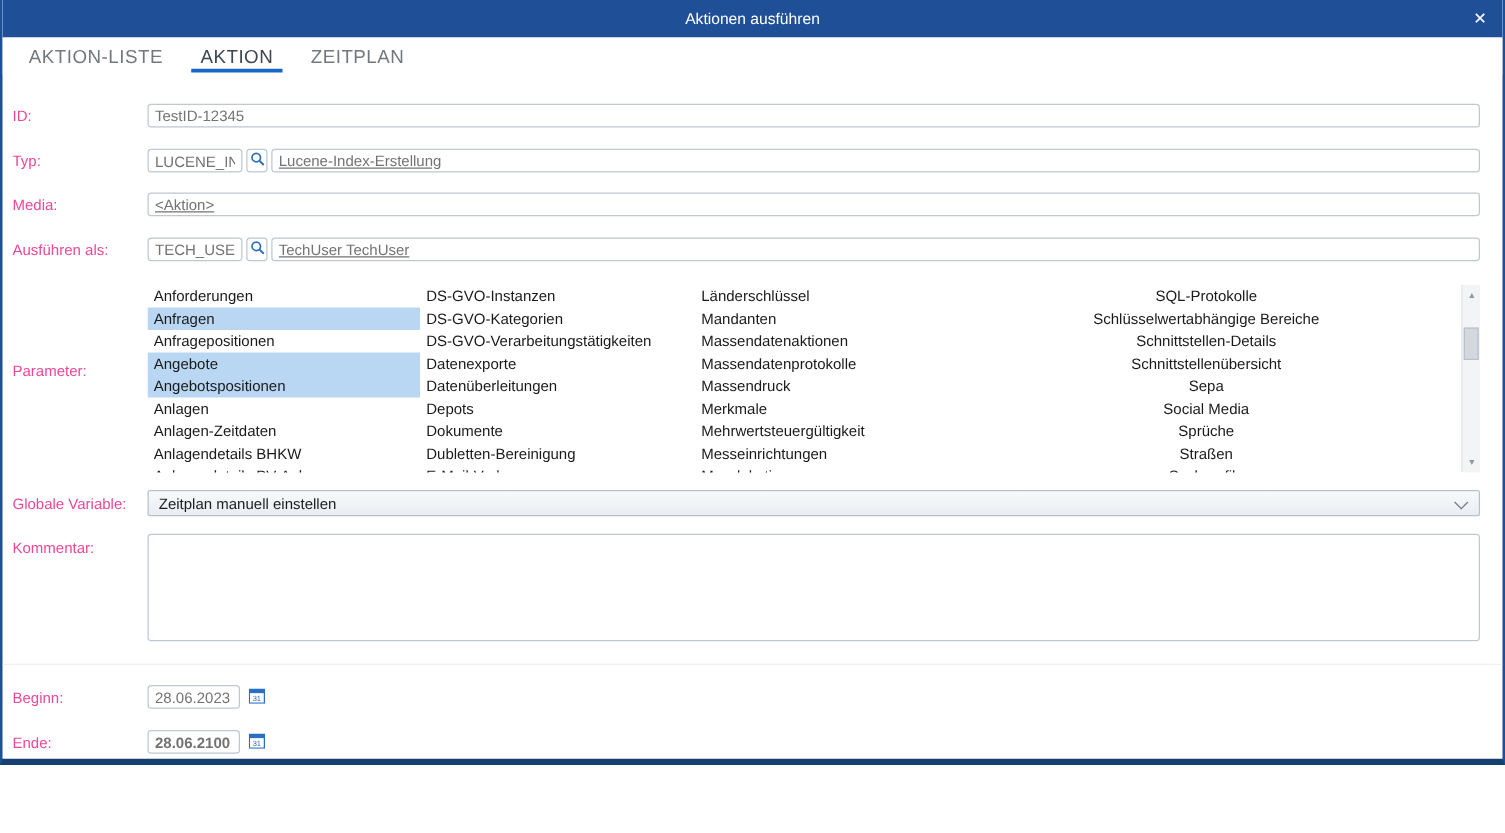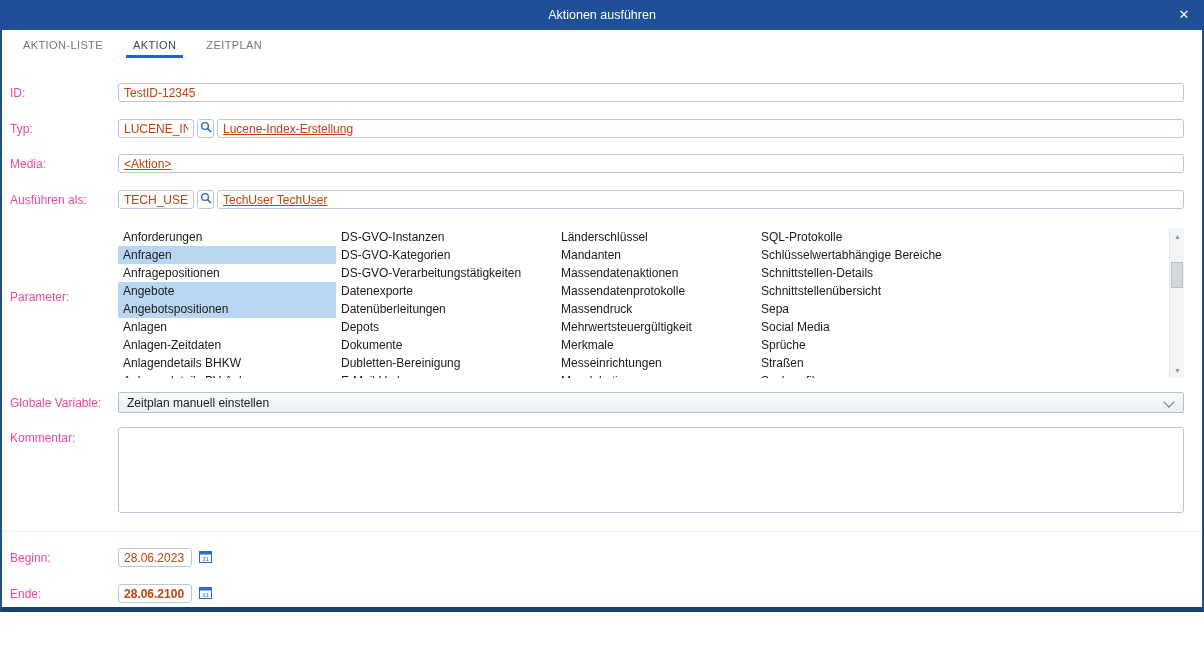--- a/index.html
+++ b/index.html
@@ -15,44 +15,44 @@
     border-left:2px solid var(--border);border-right:2px solid var(--border);
     border-bottom:5px solid #16406f;background:#fff;overflow:hidden;
     font-family:"Liberation Sans",sans-serif;
   }
   .titlebar{position:absolute;top:0;left:0;right:0;height:30px;background:var(--titlebar);}
   .title{display:block;text-align:center;line-height:30px;color:#fff;font-size:12.5px;}
   .close{position:absolute;right:0;top:0;width:36px;height:30px;color:#fff;font-size:13px;
     line-height:30px;text-align:center;cursor:default;}
   .tabs{position:absolute;top:30px;left:0;right:0;height:30px;display:flex;align-items:stretch;
     padding-left:14px;gap:16px;background:#fff;}
-  .tab{display:flex;align-items:center;font-size:11px;letter-spacing:.4px;color:#72787f;
+  .tab{display:flex;align-items:center;font-size:15px;letter-spacing:.4px;color:#72787f;
     position:relative;padding:0 7px;cursor:default;}
   .tab.active{color:#3f4650;}
   .tab.active::after{content:"";position:absolute;left:0;right:0;bottom:2px;height:3px;background:var(--accent);}
   .lbl{position:absolute;left:8px;font-size:12px;color:#ec4899;line-height:15px;white-space:nowrap;}
   .inp{position:absolute;height:19px;border:1px solid var(--fieldborder);border-radius:3px;
-    padding:0 5px;font-size:12px;font-family:"Liberation Sans",sans-serif;color:#c2410c;
+    padding:0 5px;font-size:12px;font-family:"Liberation Sans",sans-serif;color:#737373;
     background:#fff;box-sizing:border-box;outline:none;}
   .full{left:116px;right:18px;}
   .code{left:116px;width:76px;}
   .lookup{position:absolute;left:195px;width:17px;height:19px;border:1px solid var(--fieldborder);
     border-radius:3px;background:#fff;display:flex;align-items:center;justify-content:center;
     box-sizing:border-box;padding:0;}
   .desc{left:215px;right:18px;text-decoration:underline;}
   .datein{left:116px;width:74px;}
   .calbtn{position:absolute;left:195px;width:17px;height:19px;border:none;background:transparent;
     display:flex;align-items:center;justify-content:center;padding:0;}
   .plist{position:absolute;left:116px;right:18px;top:228px;height:150px;overflow:hidden;background:#fff;}
   .pcols{display:flex;height:100%;margin-right:15px;}
   .pcol{overflow:hidden;flex:0 0 auto;}
   .pcol.c1{width:218px;}
   .pcol.c2{width:220px;}
   .pcol.c3{width:200px;}
-  .pcol.c4{flex:1 1 auto;}
+  .pcol.c4{flex:1 1 auto;text-align:center;}
   .pitem{height:18px;line-height:18px;font-size:12px;color:#191a1c;padding-left:5px;white-space:nowrap;cursor:default;}
   .pitem.sel{background:var(--selection);}
   .scrollbar{position:absolute;top:0;right:0;width:15px;height:100%;background:#f2f4f6;border-left:1px solid #e4e7ea;box-sizing:border-box;}
   .sbtn{position:absolute;left:0;width:15px;height:16px;display:flex;align-items:center;justify-content:center;
     color:#8e98a4;font-size:7px;line-height:1;}
   .sbtn.up{top:0;}
   .sbtn.down{bottom:0;}
   .sthumb{position:absolute;left:1px;right:1px;top:34px;height:26px;background:#d3d8dd;border:1px solid #bac1c9;box-sizing:border-box;}
   .dropdown{position:absolute;left:116px;right:18px;top:392px;height:21px;border:1px solid #b5c1cc;
     background:linear-gradient(#f8fafb,#e9edf2);border-radius:2px;display:flex;align-items:center;
@@ -140,22 +140,22 @@
           <div class="pitem">Dokumente</div>
           <div class="pitem">Dubletten-Bereinigung</div>
           <div class="pitem">E-Mail-Vorlagen</div>
         </div>
       <div class="pcol c3">
           <div class="pitem">Länderschlüssel</div>
           <div class="pitem">Mandanten</div>
           <div class="pitem">Massendatenaktionen</div>
           <div class="pitem">Massendatenprotokolle</div>
           <div class="pitem">Massendruck</div>
+          <div class="pitem">Merkmale</div>
           <div class="pitem">Mehrwertsteuergültigkeit</div>
-          <div class="pitem">Merkmale</div>
           <div class="pitem">Messeinrichtungen</div>
           <div class="pitem">Messlokationen</div>
         </div>
       <div class="pcol c4">
           <div class="pitem">SQL-Protokolle</div>
           <div class="pitem">Schlüsselwertabhängige Bereiche</div>
           <div class="pitem">Schnittstellen-Details</div>
           <div class="pitem">Schnittstellenübersicht</div>
           <div class="pitem">Sepa</div>
           <div class="pitem">Social Media</div>

